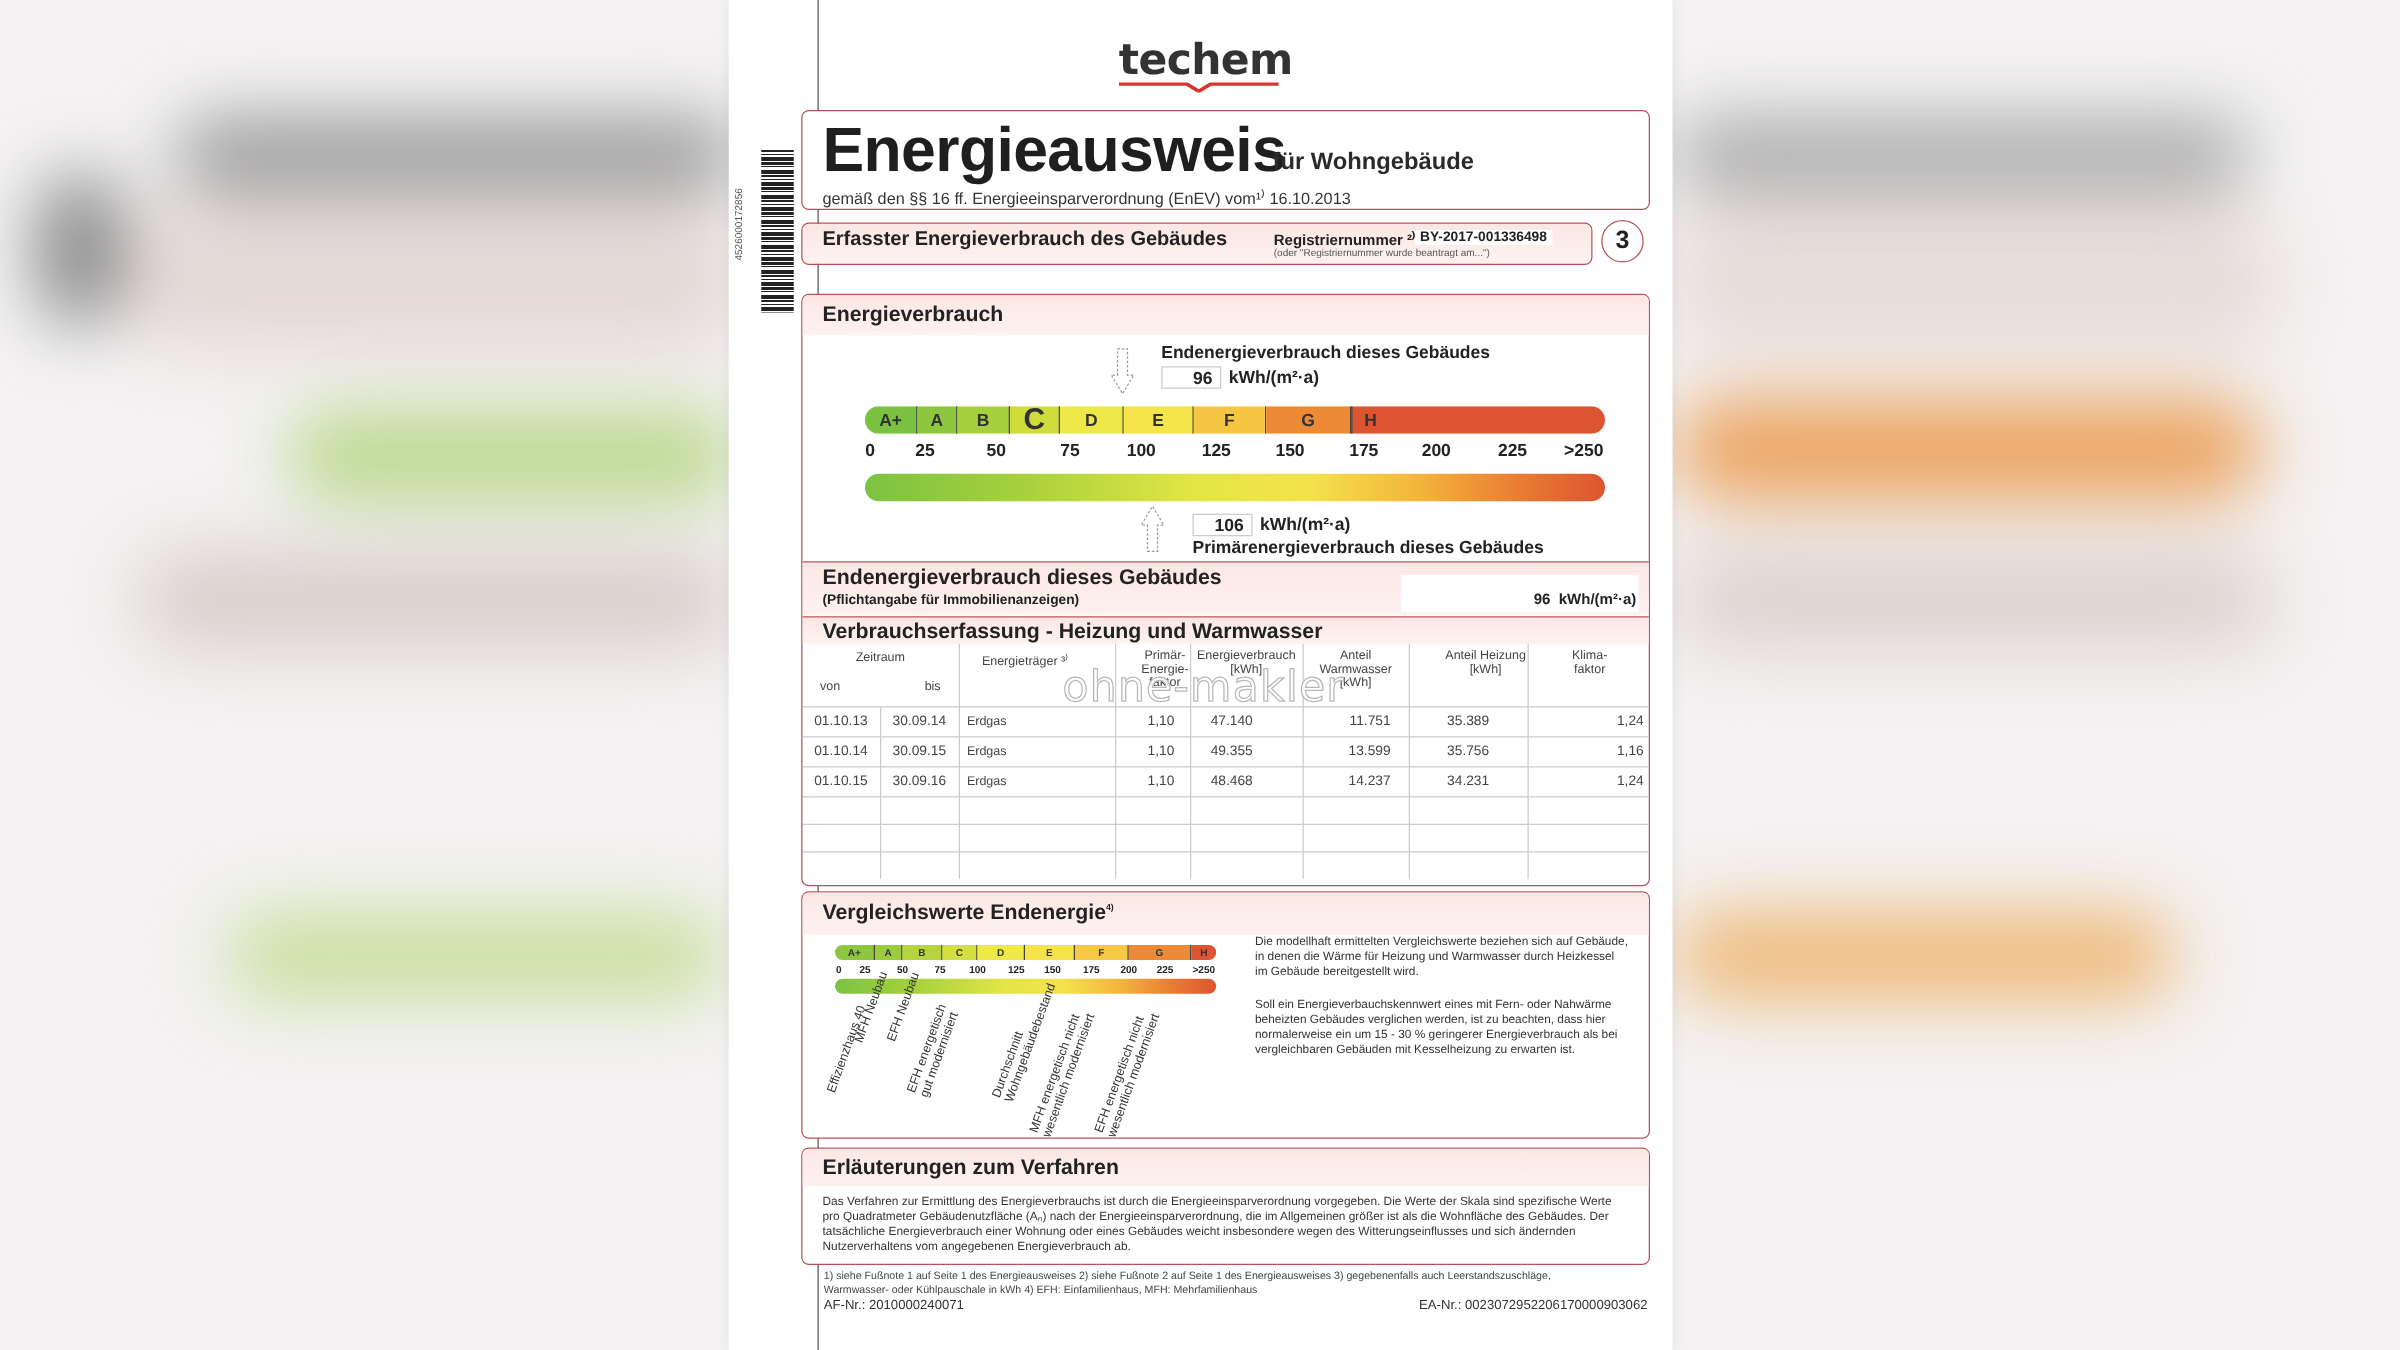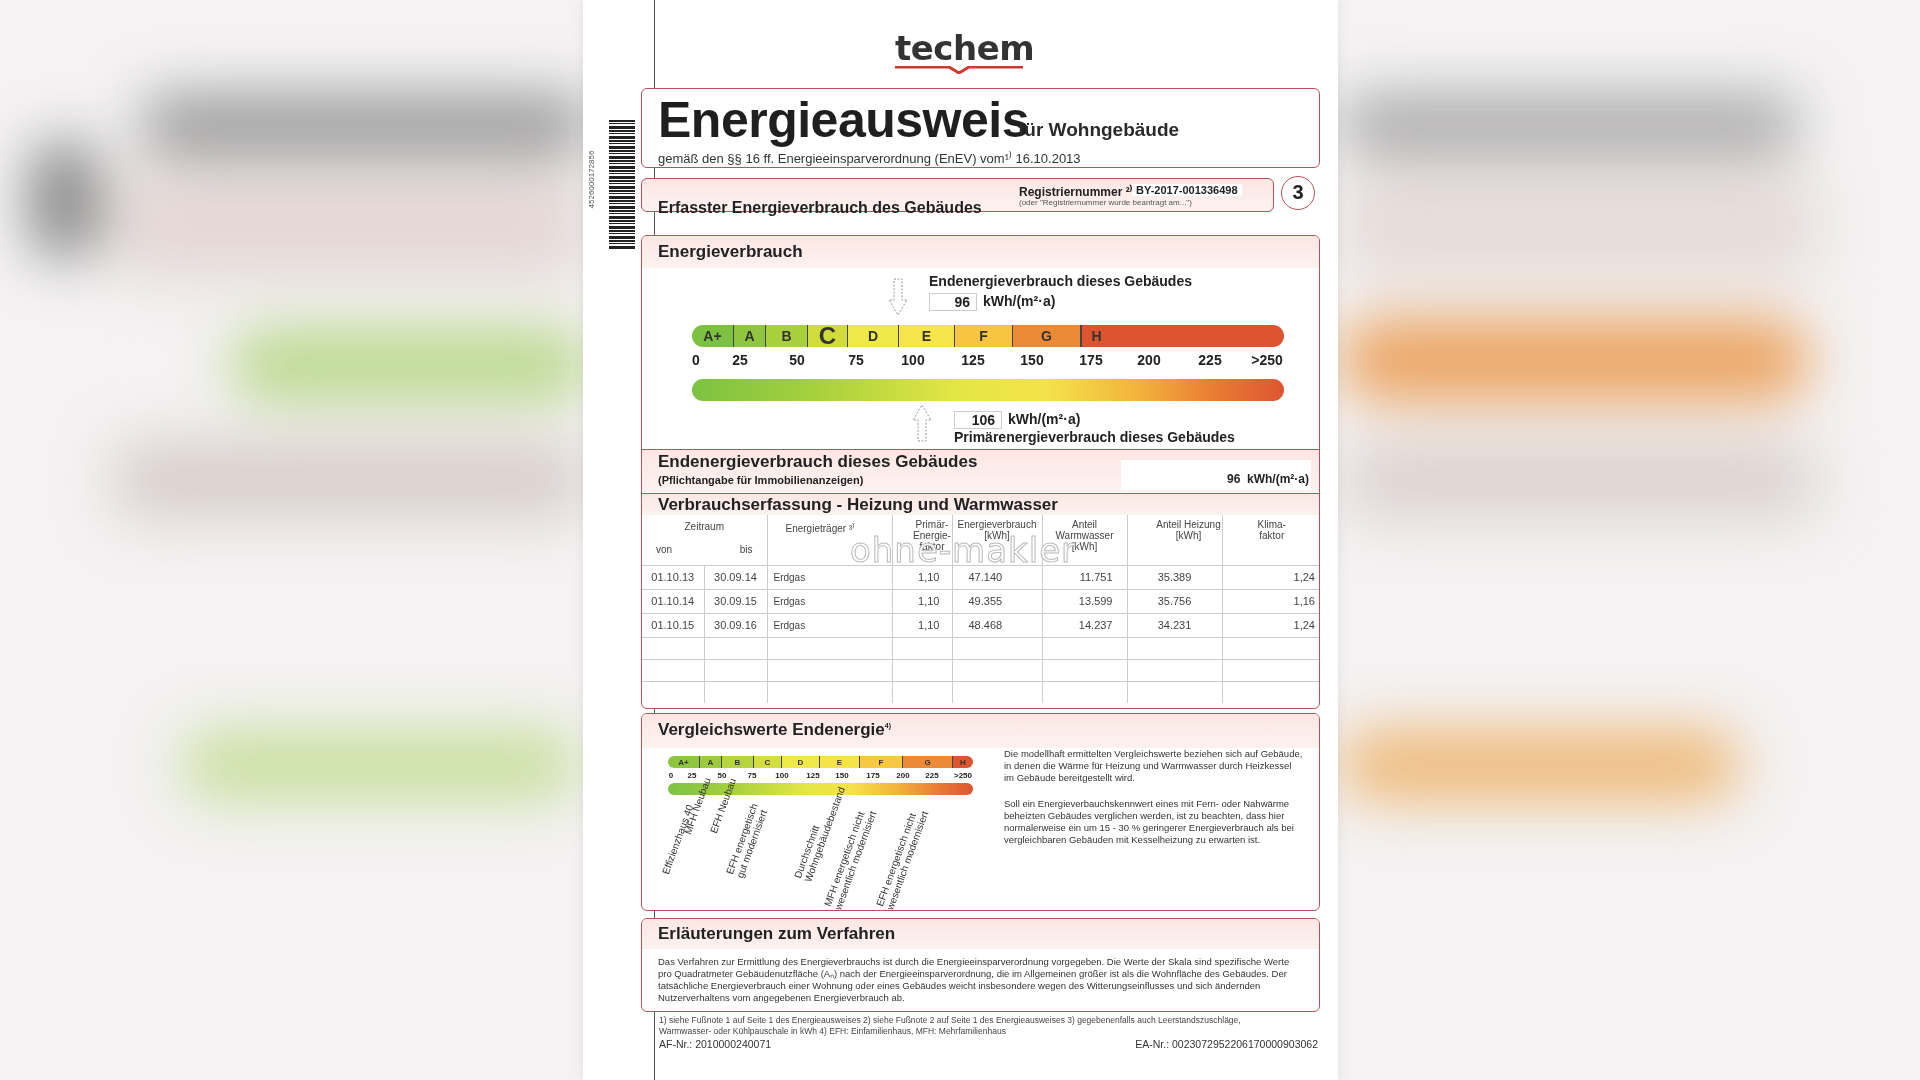--- a/index.html
+++ b/index.html
@@ -11,21 +11,21 @@
   .fold-line{position:absolute;left:71px;top:0;width:1px;height:1080px;background:#555;}
   .logo{position:absolute;left:312px;top:28px;font-weight:bold;font-size:34px;color:#333;letter-spacing:-0.5px;font-family:"DejaVu Sans",sans-serif;}
   .logo-swoosh{position:absolute;left:312px;top:66px;width:128px;height:8px;}
   .box{position:absolute;left:58px;width:679px;border:1.5px solid #b8525a;border-radius:6px;background:#fff;}
   .box-head{background:linear-gradient(#fbe7e4,#fdf2f0);}
   .barcode{position:absolute;left:26px;top:120px;width:26px;height:130px;background:repeating-linear-gradient(180deg,#222 0 2px,#fff 2px 3px,#222 3px 4px,#fff 4px 6px,#222 6px 9px,#fff 9px 10px);}
   .barcode-num{position:absolute;left:-42px;top:175px;transform:rotate(-90deg);font-size:8px;color:#555;width:100px;text-align:center;}
   .title-main{position:absolute;left:16px;top:2px;font-size:50px;font-weight:bold;color:#1f1f1f;letter-spacing:-0.5px;}
   .title-sub{position:absolute;left:376px;top:30px;font-size:19px;font-weight:bold;color:#2a2a2a;}
   .title-line{position:absolute;left:16px;top:60px;font-size:13px;color:#333;}
-  .reg-title{position:absolute;left:16px;top:20px;font-size:16px;font-weight:bold;}
+  .reg-title{position:absolute;left:16px;top:4px;font-size:16px;font-weight:bold;}
   .reg-label{position:absolute;left:377px;top:4px;font-size:12px;font-weight:bold;}
   .reg-value{position:absolute;left:490px;top:5px;font-size:11px;font-weight:bold;background:#fff;padding:0 4px;}
   .reg-hint{position:absolute;left:377px;top:19px;font-size:8px;color:#555;}
   .circle3{position:absolute;left:698px;top:176px;width:34px;height:34px;border:1.5px solid #b8525a;border-radius:50%;text-align:center;line-height:31px;font-weight:bold;font-size:20px;}
   .section-title{font-size:17px;font-weight:bold;padding:6px 16px;}
   .scale{position:absolute;height:22px;display:flex;border-radius:12px;overflow:hidden;}
   .scale .seg{height:100%;display:flex;align-items:center;justify-content:center;font-size:14px;font-weight:bold;color:#333;border-right:1.5px solid #444;}
   .scale .seg:last-child{border-right:none;}
   .scale-grad{position:absolute;height:22px;border-radius:12px;background:linear-gradient(90deg,#7cc242 0%,#a4d03c 20%,#e4e645 45%,#f4e24b 60%,#f3b43c 75%,#ea7d33 88%,#dd5530 100%);}
   .ticks{position:absolute;font-size:14px;font-weight:bold;}

